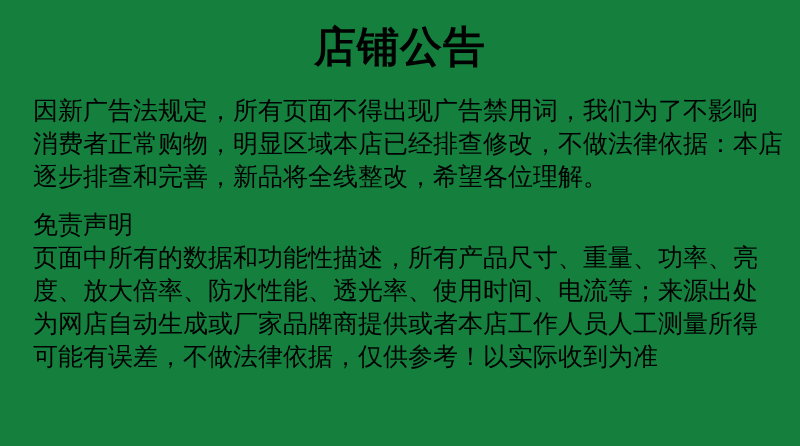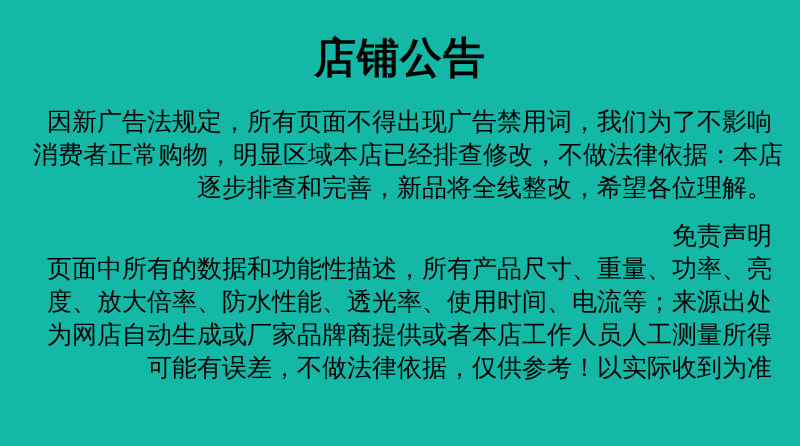--- a/index.html
+++ b/index.html
@@ -7,22 +7,22 @@
     width: 800px;
     height: 446px;
     background: #ffffff;
     overflow: hidden;
     font-family: "Liberation Sans", "DejaVu Sans", sans-serif;
     color: #000000;
   }
   .page {
     width: 800px;
     height: 446px;
-    background: #14b8a6;
-    padding-top: 33px;
+    background: #15803d;
+    padding-top: 22px;
   }
   .title {
     text-align: center;
     font-size: 42px;
     font-weight: 700;
     line-height: 50px;
     letter-spacing: 1px;
     color: #000000;
   }
   .para {
@@ -34,21 +34,20 @@
     color: #000000;
   }
   .para.notice {
     margin-top: 22px;
   }
   .para.disclaimer {
     margin-top: 15px;
   }
   .line {
     white-space: nowrap;
-    text-align: right;
   }
 </style>
 </head>
 <body>
 
 <div class="page">
 
   <h1 class="title">店铺公告</h1>
 
   <div class="para notice">

